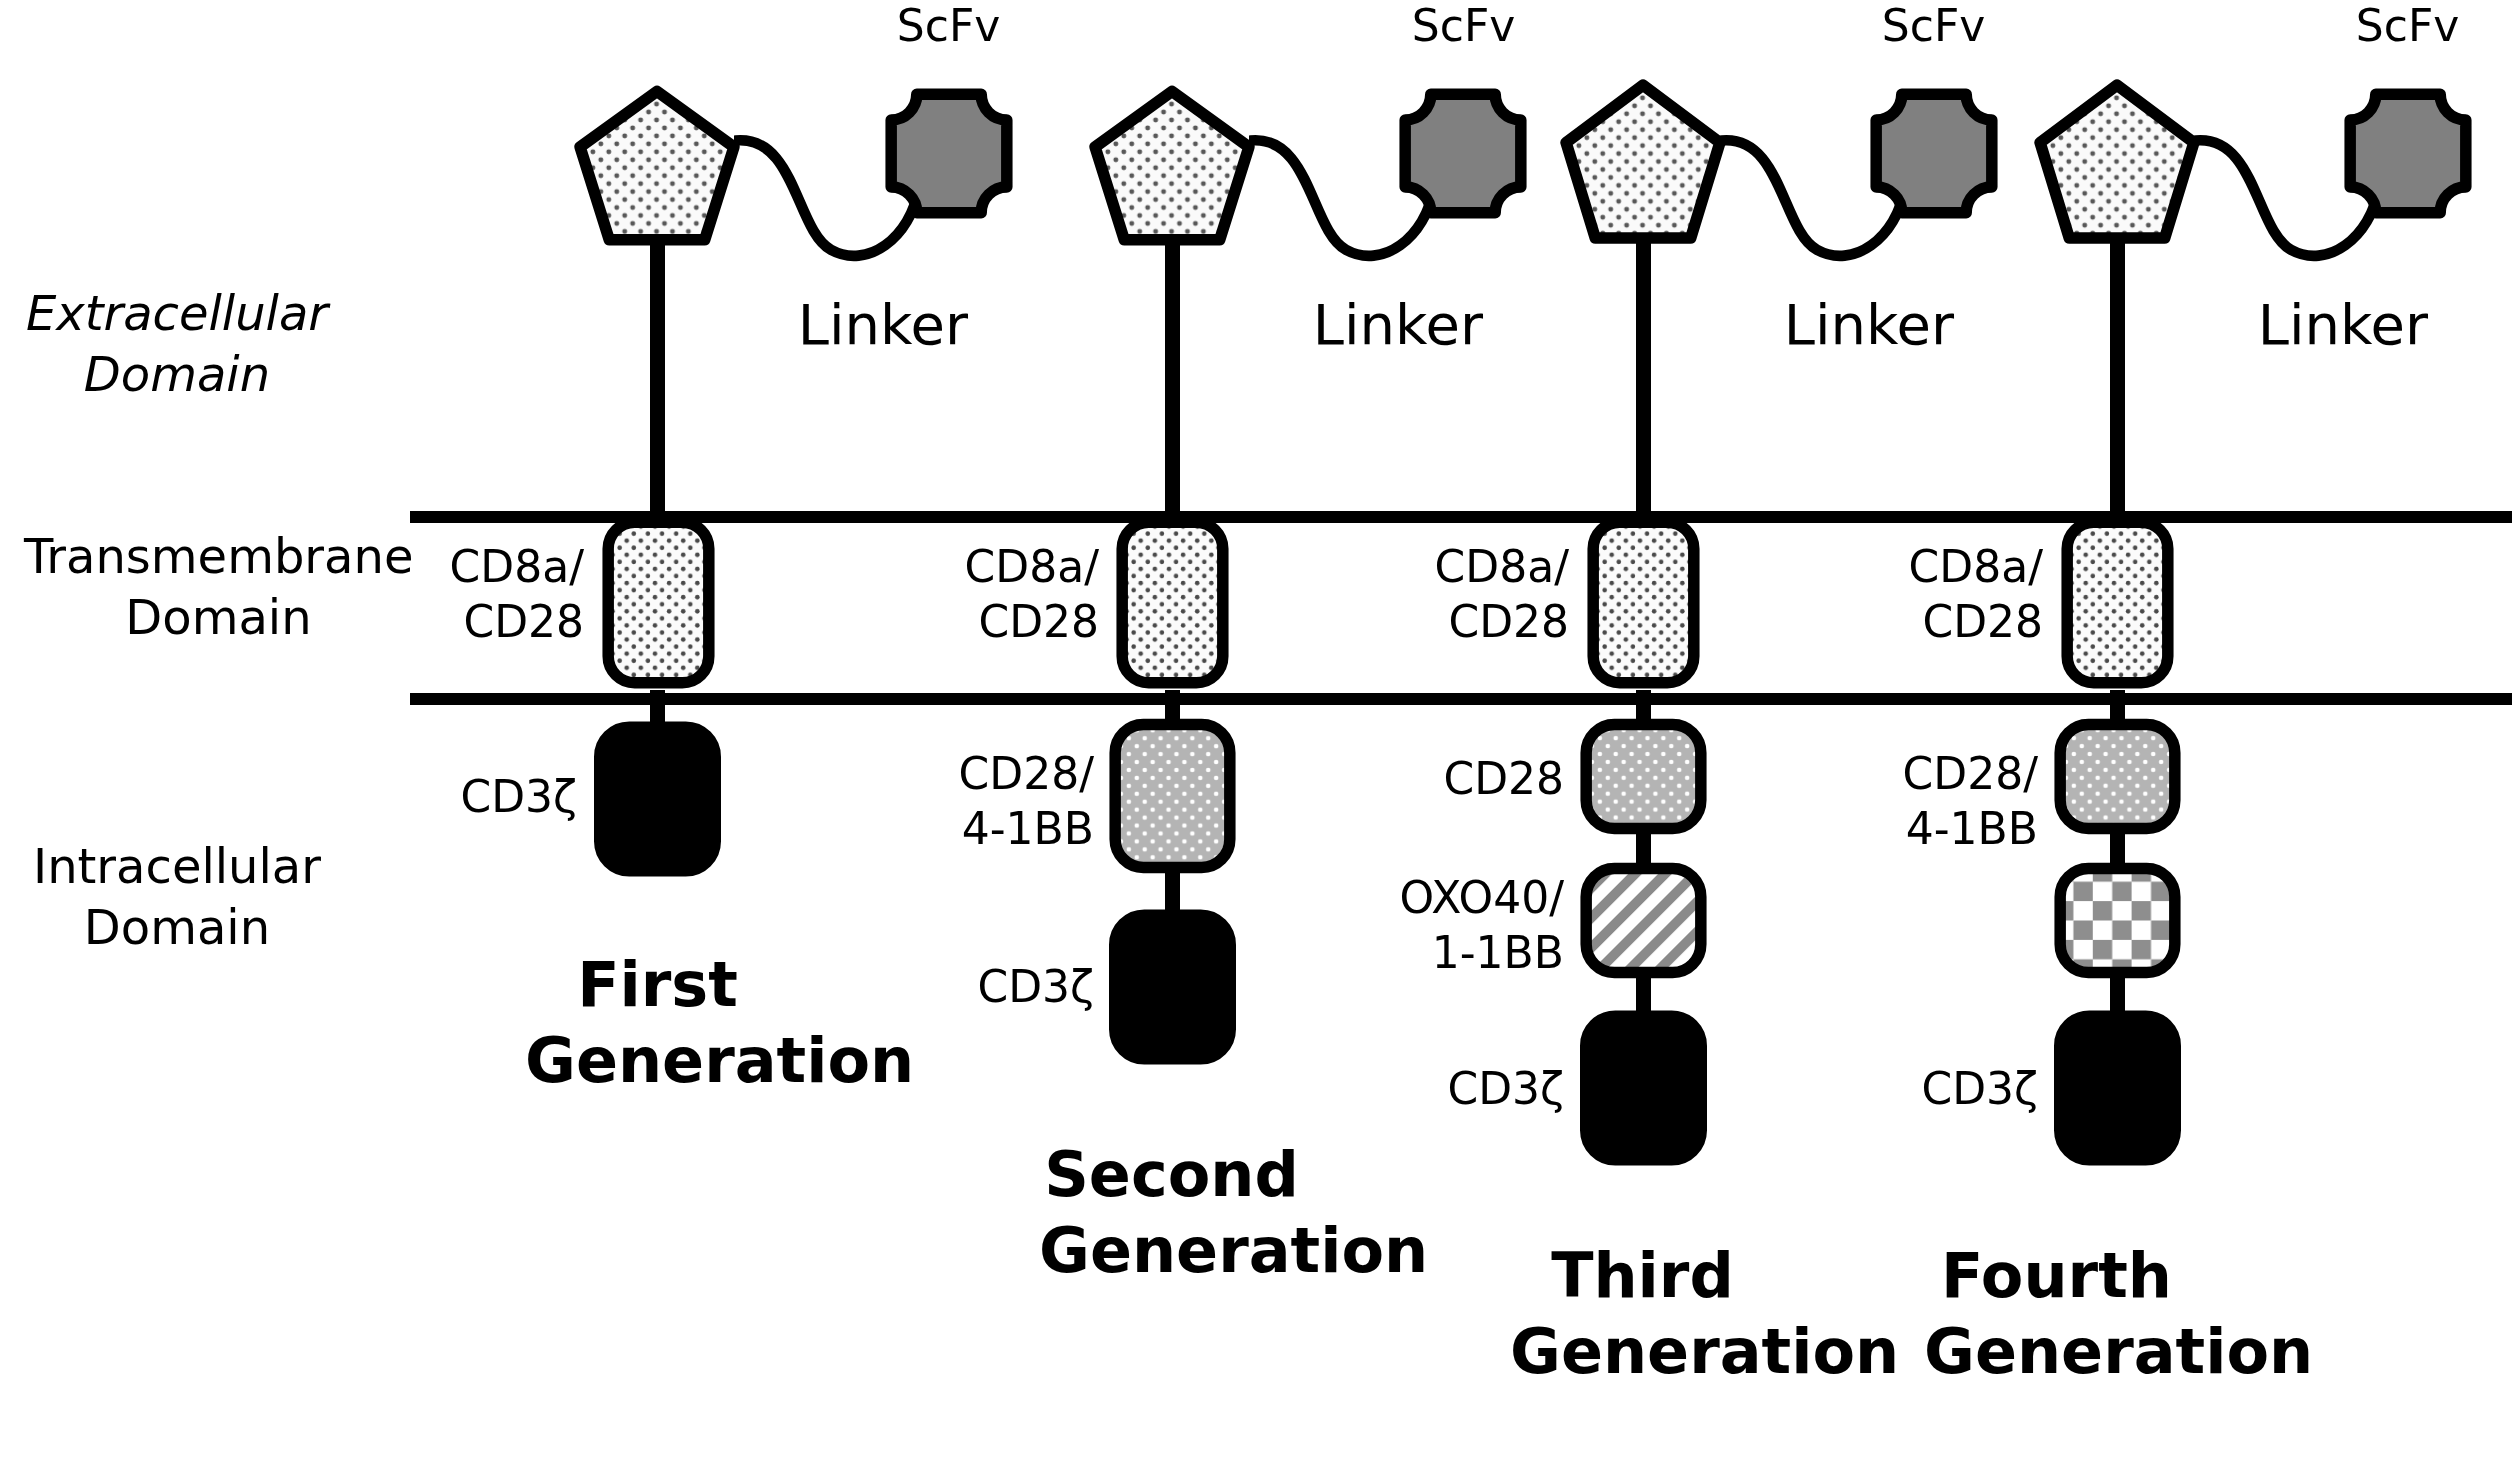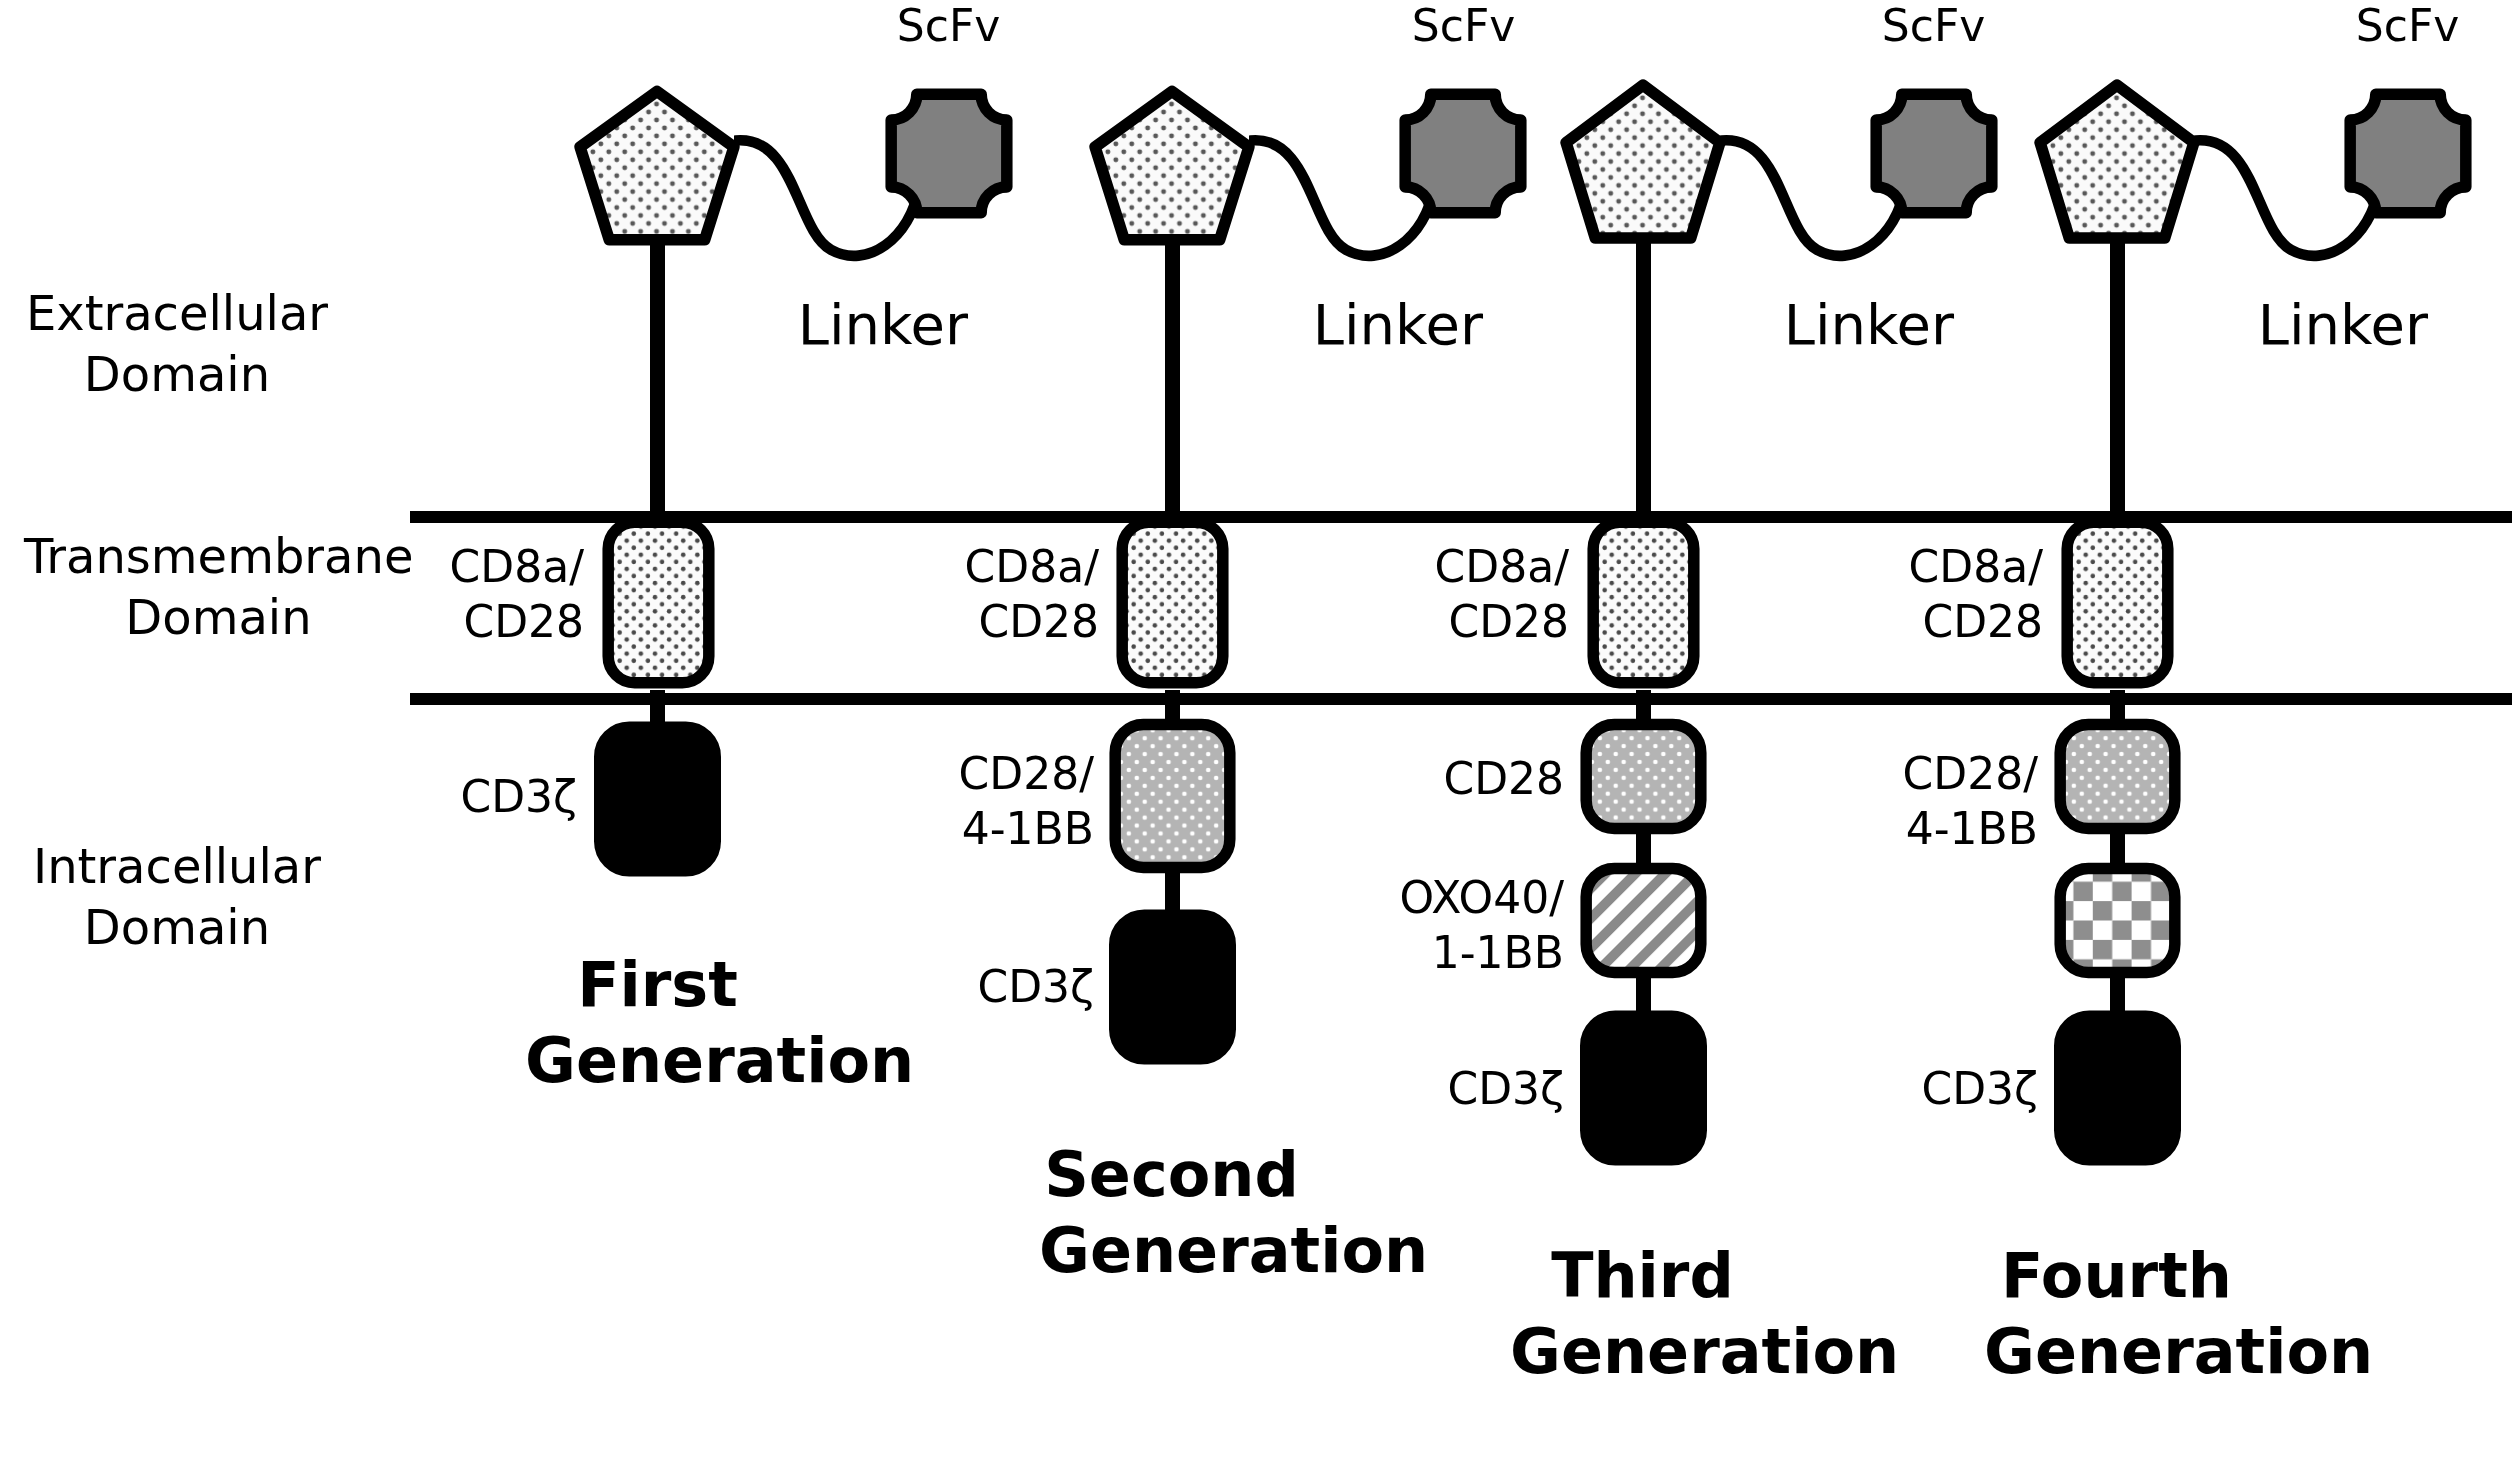--- a/index.html
+++ b/index.html
@@ -116,21 +116,21 @@
         <rect width="11" height="24" fill="#8a8a8a"></rect>
       </pattern>
       <pattern id="pat-checker" width="44" height="44" patternUnits="userSpaceOnUse">
         <rect width="44" height="44" fill="#ffffff"></rect>
         <rect width="22" height="22" fill="#8e8e8e"></rect>
         <rect x="22" y="22" width="22" height="22" fill="#8e8e8e"></rect>
       </pattern>
     </defs>
   </svg>
 
-  <div class="row-label" style="left:0px;top:283px;width:354px;">Extracellular
+  <div class="row-label" style="left:0px;top:283px;width:354px;font-style:italic;">Extracellular
 Domain</div>
 
   <div class="row-label" style="left:0px;top:526px;width:389px;padding-left:24px;">Transmembrane
 Domain</div>
 
   <div class="row-label" style="left:0px;top:836px;width:354px;">Intracellular
 Domain</div>
 
   <div class="membrane-line" style="left:410px;top:511px;width:2103px;"></div>
   <div class="membrane-line" style="left:410px;top:693px;width:2103px;"></div>
@@ -352,17 +352,17 @@
 
   <div class="stem" style="left:2110px;top:973px;width:15px;height:44px;"></div>
 
   <div class="dom-box" style="left:2054px;top:1010px;width:127px;height:156px;">
     <svg viewBox="0 0 144 176" width="127" height="156">
       <rect x="6" y="6" width="132" height="164" rx="34" ry="34" fill="#000000" stroke="#000" stroke-width="12"></rect>
     </svg>
   </div>
   <div class="box-label right-align" style="left:1829px;top:1062px;width:209px;">CD3ζ</div>
 
-  <div class="gen-caption" style="left:1984px;top:1238px;width:265px;">Fourth
+  <div class="gen-caption" style="left:1924px;top:1238px;width:265px;">Fourth
 Generation</div>
 
 </div>
 
 
 </body></html>

